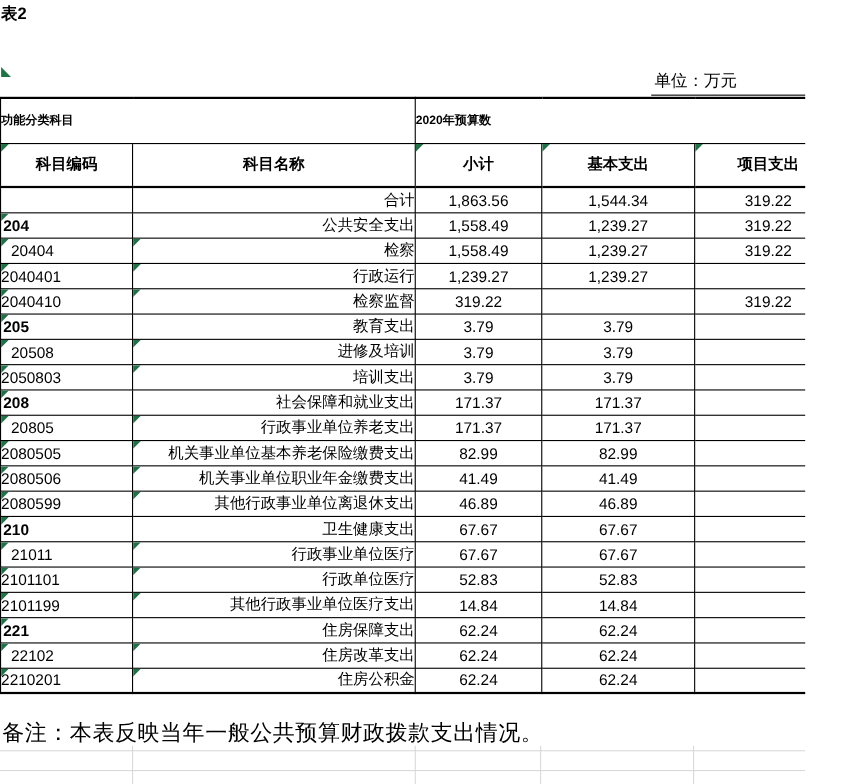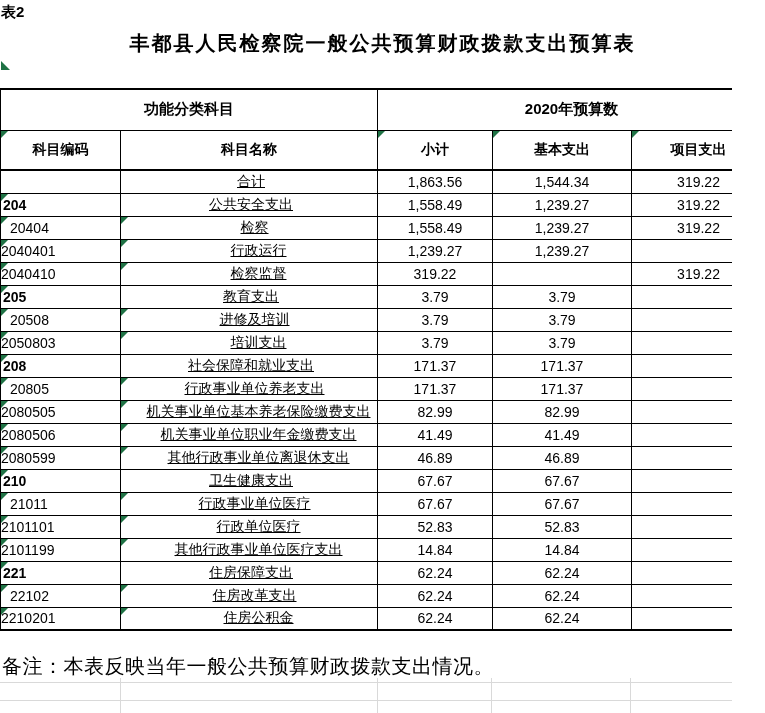--- a/index.html
+++ b/index.html
@@ -20,46 +20,48 @@
     position:absolute;top:88px;left:0;width:765px;border-collapse:collapse;table-layout:fixed;
     border-top:2px solid var(--border,#000);
     border-bottom:2px solid var(--border,#000);
     border-left:1px solid var(--border,#000);
   }
   table.budget th,table.budget td{
     border:1px solid var(--border,#000);position:relative;padding:0;overflow:hidden;
     white-space:nowrap;vertical-align:middle;
   }
   tr.h1{height:41px;}
-  tr.h1 th{font-size:15px;font-weight:bold;text-align:center;}
+  tr.h1 th{font-size:11px;font-weight:bold;text-align:left;}
   tr.h2{height:40px;}
   tr.h2 th{font-size:14px;font-weight:bold;text-align:center;border-bottom:2px solid var(--border,#000);margin-top:45px;}
   tbody tr{height:23px;}
   td.code{font-size:14px;text-align:left;}
-  td.name{font-size:14px;text-align:center;text-decoration:underline;}
+  td.name{font-size:14px;text-align:right;}
   td.num{font-size:14px;text-align:center;padding-left:18px;}
   td.code.ind0{padding-left:2px;font-weight:bold;}  td.code.ind1{padding-left:9px;}  td.code.ind2{padding-left:0;}
   td.name.ind0{padding-left:4px;}  td.name.ind1{padding-left:11px;} td.name.ind2{padding-left:19px;}
   .corner{position:absolute;top:0;left:0;width:0;height:0;
           border-top:7px solid var(--marker,#1f7245);border-right:7px solid transparent;}
   .note{position:absolute;top:653px;left:2px;font-size:20px;letter-spacing:0.5px;}
   .hgrid{position:absolute;left:0;width:765px;height:1px;background:var(--grid,#d9d9d9);}
   .vgrid{position:absolute;top:678px;height:35px;width:1px;background:var(--grid,#d9d9d9);}
 </style>
 </head>
 <body>
 
 <div class="page">
 
   <div class="sheet-label">表2</div>
 
-  <div class="title">丰都县人民检察院一般公共预算财政拨款支出预算表</div>
 
   <span class="green-arrow"></span>
 
+  <div class="unit">
+    <span>单位：万元</span>
+  </div>
 
   <table class="budget">
     <colgroup>
       <col style="width:120px">
       <col style="width:257px">
       <col style="width:115px">
       <col style="width:139px">
       <col style="width:134px">
     </colgroup>
     <thead>

